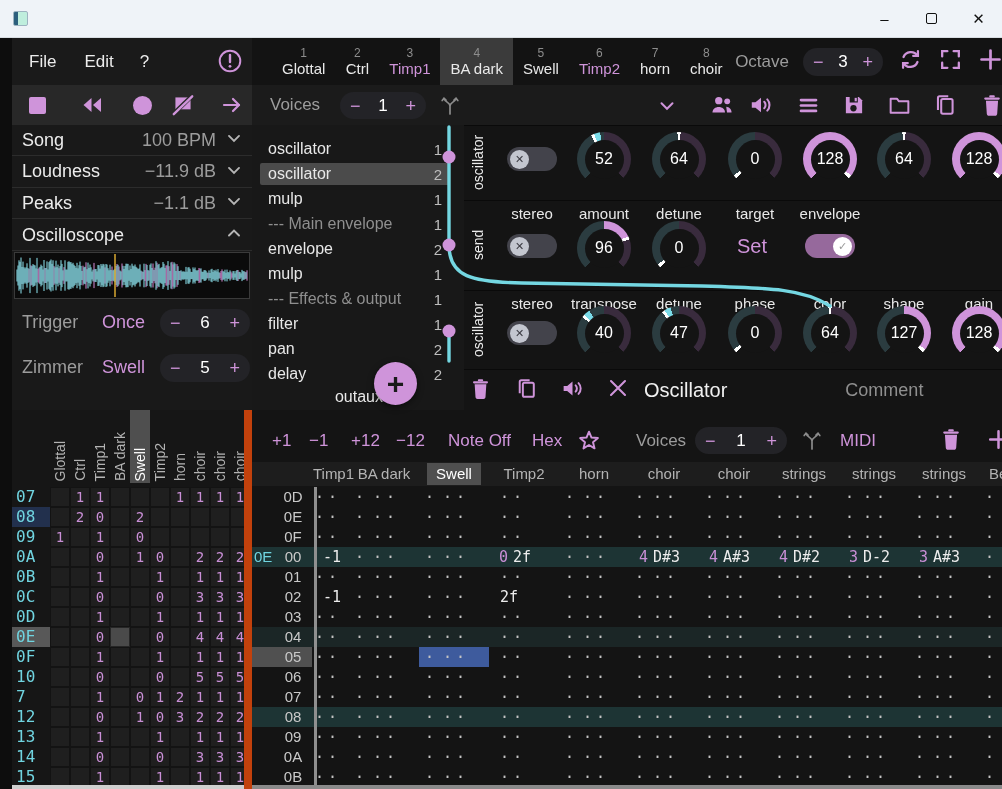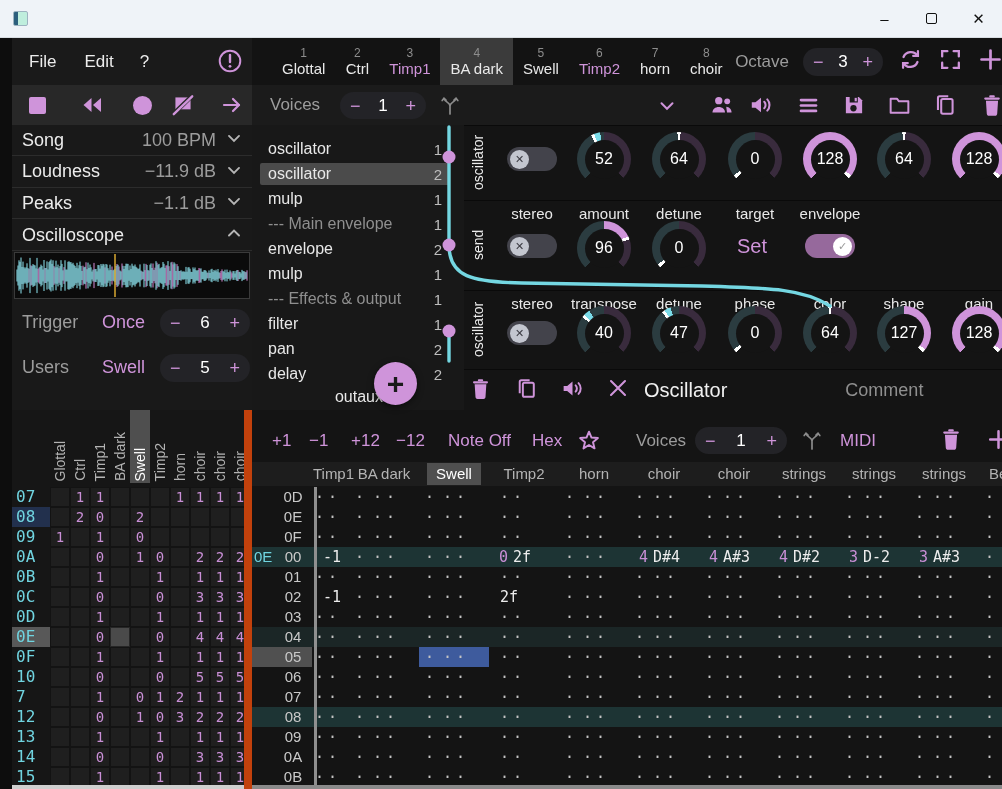--- a/index.html
+++ b/index.html
@@ -352,21 +352,21 @@
     <div class="lp-sub" style="top:175px">
       <span class="lp-sublabel">Trigger</span>
       <span class="lp-mode">Once</span>
       <div class="stepper lp-stepper">
         <span class="pm">−</span>
         <span class="val">6</span>
         <span class="pm">+</span>
       </div>
     </div>
     <div class="lp-sub" style="top:220px">
-      <span class="lp-sublabel">Users</span>
+      <span class="lp-sublabel">Zimmer</span>
       <span class="lp-mode">Swell</span>
       <div class="stepper lp-stepper">
         <span class="pm">−</span>
         <span class="val">5</span>
         <span class="pm">+</span>
       </div>
     </div>
   </div>
 
   <div class="unit-list" id="unit-list">
@@ -1020,21 +1020,21 @@
         <div class="ncell" style="top: 85px; left: 177px; width: 70px;">
           <span class="nnum">0</span>
           <span class="nnote">2f</span>
         </div>
         <div class="ncell" style="top: 85px; left: 247px; width: 70px;">
           <span class="nnum dots">·</span>
           <span class="nnote dots">··</span>
         </div>
         <div class="ncell" style="top: 85px; left: 317px; width: 70px;">
           <span class="nnum">4</span>
-          <span class="nnote">D#4</span>
+          <span class="nnote">D#3</span>
         </div>
         <div class="ncell" style="top: 85px; left: 387px; width: 70px;">
           <span class="nnum">4</span>
           <span class="nnote">A#3</span>
         </div>
         <div class="ncell" style="top: 85px; left: 457px; width: 70px;">
           <span class="nnum">4</span>
           <span class="nnote">D#2</span>
         </div>
         <div class="ncell" style="top: 85px; left: 527px; width: 70px;">

